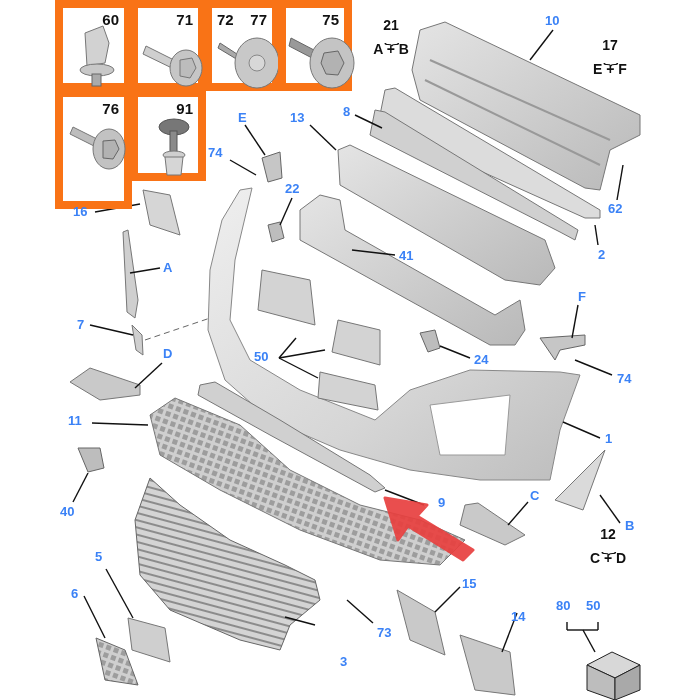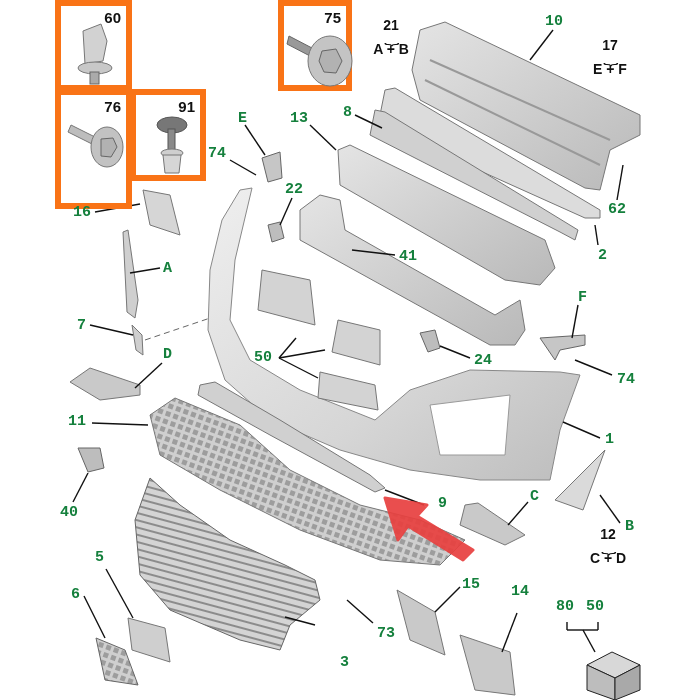--- a/index.html
+++ b/index.html
@@ -1,24 +1,24 @@
 <!DOCTYPE html>
 <html><head>
   <meta charset="utf-8">
   <style>
     html, body { margin: 0; padding: 0; background: #ffffff; }
     body { width: 700px; height: 700px; position: relative; overflow: hidden;
            font-family: "Liberation Sans", "DejaVu Sans", sans-serif; }
     #diagram { position: absolute; left: 0; top: 0; width: 700px; height: 700px; }
-    .lbl { position: absolute; font-weight: bold; font-size: 15px; color: #15803d; line-height: 1; white-space: nowrap; font-family: Liberation Mono, monospace; }
+    .lbl { position: absolute; font-weight: bold; font-size: 13px; color: #3b82f6; line-height: 1; white-space: nowrap; }
     .grp { position: absolute; font-weight: bold; font-size: 14px; color: #111; text-align: center; line-height: 1; }
     .grp .brace { font-size: 14px; letter-spacing: -1px; font-weight: normal; display: block; margin: -2px 0 -2px 0; transform: scaleX(1.8); }
     
     #inset { position: absolute; left: 55px; top: 0; width: 297px; height: 181px; }
-    .cell { position: absolute; border: 6px solid #f97316; box-sizing: border-box; background: #fff; }
+    .cell { position: absolute; border: 8px solid #f97316; box-sizing: border-box; background: #fff; }
     .cell .num { position: absolute; top: 3px; font-weight: bold; font-size: 15px; color: #111; }
     .cell svg { position: absolute; left: 0; top: 0; }
   </style>
 </head>
 <body>
 
 <svg id="diagram" width="700" height="700" viewBox="0 0 700 700">
   <defs>
     <linearGradient id="gPart" x1="0" y1="0" x2="1" y2="1">
       <stop offset="0" stop-color="#e4e4e4"></stop>
@@ -156,20 +156,37 @@
 
 <div id="inset">
   <div class="cell" style="left:0;top:0;width:77px;height:91px;">
     <span class="num" style="right:5px;">60</span>
     <svg width="77" height="91">
       <path d="M22,25 L40,18 L46,35 L42,55 L24,58 Z" fill="#d2d2d2" stroke="#777"></path>
       <ellipse cx="34" cy="62" rx="17" ry="6" fill="#c8c8c8" stroke="#777"></ellipse>
       <rect x="29" y="66" width="9" height="12" fill="#aaa" stroke="#666"></rect>
     </svg>
   </div>
+  <div class="cell" style="left:75px;top:0;width:76px;height:91px;">
+    <span class="num" style="right:5px;">71</span>
+    <svg width="76" height="91">
+      <path d="M8,38 L42,55 L38,62 L5,46 Z" fill="#cfcfcf" stroke="#777"></path>
+      <ellipse cx="48" cy="60" rx="16" ry="18" fill="#c6c6c6" stroke="#777"></ellipse>
+      <polygon points="42,52 54,50 58,60 52,70 42,68" fill="#bcbcbc" stroke="#777"></polygon>
+    </svg>
+  </div>
+  <div class="cell" style="left:149px;top:0;width:76px;height:91px;">
+    <span class="num" style="left:5px;">72</span>
+    <span class="num" style="right:5px;">77</span>
+    <svg width="76" height="91">
+      <path d="M8,35 L28,48 L26,52 L6,40 Z" fill="#aaa" stroke="#666"></path>
+      <ellipse cx="45" cy="55" rx="22" ry="25" fill="#c8c8c8" stroke="#777"></ellipse>
+      <circle cx="45" cy="55" r="8" fill="#d8d8d8" stroke="#888"></circle>
+    </svg>
+  </div>
   <div class="cell" style="left:223px;top:0;width:74px;height:91px;">
     <span class="num" style="right:5px;">75</span>
     <svg width="74" height="91">
       <path d="M5,30 L28,42 L26,50 L3,38 Z" fill="#999" stroke="#666"></path>
       <ellipse cx="46" cy="55" rx="22" ry="25" fill="#c4c4c4" stroke="#777"></ellipse>
       <polygon points="38,45 52,43 58,55 52,67 40,66 35,55" fill="#b2b2b2" stroke="#666"></polygon>
     </svg>
   </div>
   <div class="cell" style="left:0;top:89px;width:77px;height:120px;">
     <span class="num" style="right:5px;">76</span>
@@ -210,21 +227,21 @@
 <span class="lbl" style="left:68px;top:414px;">11</span>
 <span class="lbl" style="left:605px;top:432px;">1</span>
 <span class="lbl" style="left:60px;top:505px;">40</span>
 <span class="lbl" style="left:438px;top:496px;">9</span>
 <span class="lbl" style="left:530px;top:489px;">C</span>
 <span class="lbl" style="left:625px;top:519px;">B</span>
 <span class="lbl" style="left:95px;top:550px;">5</span>
 <span class="lbl" style="left:71px;top:587px;">6</span>
 <span class="lbl" style="left:462px;top:577px;">15</span>
 <span class="lbl" style="left:377px;top:626px;">73</span>
-<span class="lbl" style="left:511px;top:584px;">14</span>
+<span class="lbl" style="left:511px;top:610px;">14</span>
 <span class="lbl" style="left:340px;top:655px;">3</span>
 <span class="lbl" style="left:556px;top:599px;">80</span>
 <span class="lbl" style="left:586px;top:599px;">50</span>
 
 <div class="grp" style="left:366px;top:18px;width:50px;">
   <span>21</span>
   <span class="brace">⏟</span>
   <span>A + B</span>
 </div>
 <div class="grp" style="left:585px;top:38px;width:50px;">

